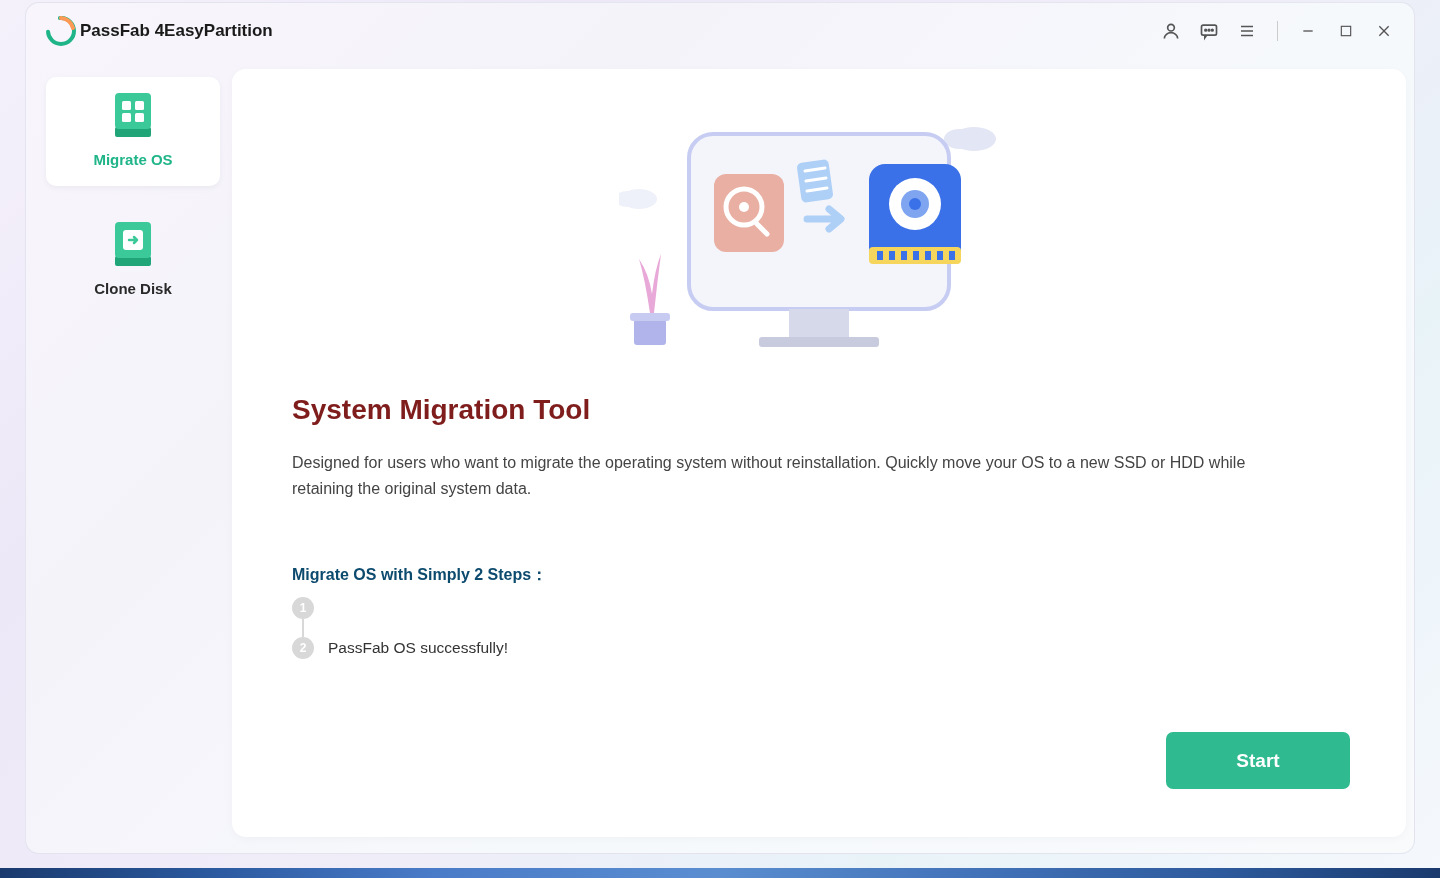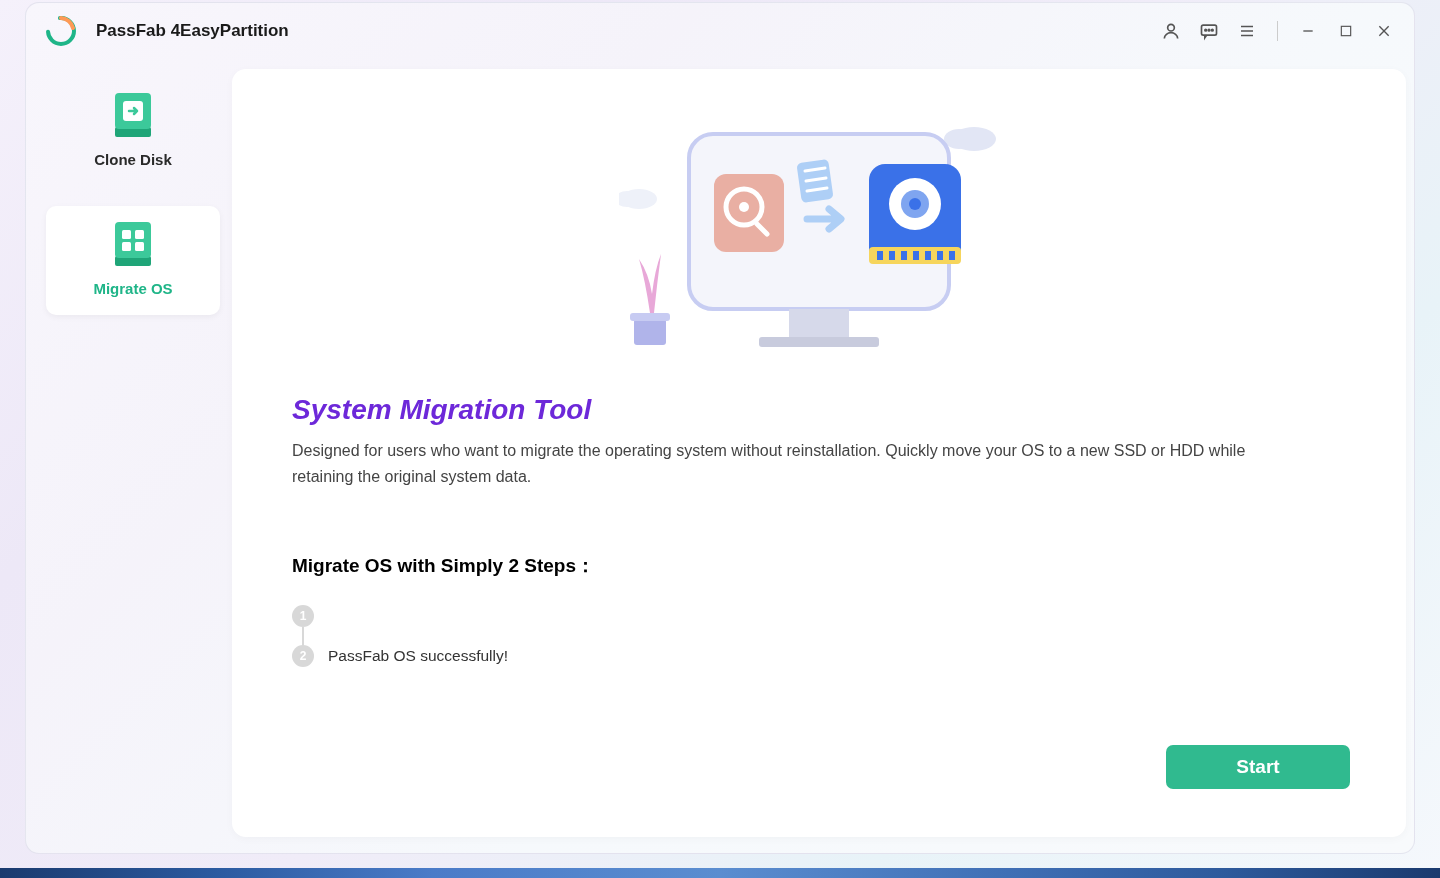--- a/index.html
+++ b/index.html
@@ -26,21 +26,21 @@
 .titlebar {
   height: 56px;
   display: flex;
   align-items: center;
   padding: 0 20px;
 }
 
 .logo-wrap {
   display: flex;
   align-items: center;
-  gap: 20px;
+  gap: 4px;
 }
 
 .logo {
   width: 30px;
   height: 30px;
 }
 
 .app-title {
   font-size: 17px;
   font-weight: 700;
@@ -136,38 +136,37 @@
   width: 100%;
   height: 250px;
   display: flex;
   justify-content: center;
   margin-bottom: 35px;
 }
 
 .main-heading {
   font-size: 28px;
   font-weight: 800;
-  color: #6d28d9;
-  margin-bottom: 12px;
-  font-style: italic;
+  color: #7f1d1d;
+  margin-bottom: 24px;
 }
 
 .main-desc {
   font-size: 16px;
   color: #444;
   line-height: 1.6;
   margin-bottom: 64px;
   max-width: 980px;
 }
 
 .steps-heading {
-  font-size: 19px;
+  font-size: 16px;
   font-weight: 800;
-  color: #000000;
-  margin-bottom: 26px;
+  color: #0c4a6e;
+  margin-bottom: 11px;
 }
 
 .steps-list {
   display: flex;
   flex-direction: column;
   position: relative;
 }
 
 .step-row {
   display: flex;
@@ -204,21 +203,21 @@
 .step-text {
   font-size: 15.5px;
   color: #333;
 }
 
 .start-btn {
   position: absolute;
   right: 56px;
   bottom: 48px;
   width: 184px;
-  height: 44px;
+  height: 57px;
   background: #30ba8f;
   border: none;
   border-radius: 7px;
   color: #fff;
   font-size: 19px;
   font-weight: 600;
   cursor: pointer;
 }
 
 .taskbar-hint {
@@ -284,44 +283,44 @@
             <line x1="5" y1="5" x2="19" y2="19"></line>
             <line x1="19" y1="5" x2="5" y2="19"></line>
           </svg>
       </span>
     </div>
   </div>
 
   <div class="body-area">
 
     <div class="sidebar">
-      <div class="side-item">
-        <span class="side-icon-wrap">
-          <svg width="44" height="50" viewBox="0 0 44 50">
-            <rect x="4" y="36" width="36" height="10" rx="2" fill="#1fa578"></rect>
-            <rect x="4" y="2" width="36" height="36" rx="4" fill="#3cc99a"></rect>
-            <rect x="12" y="10" width="20" height="20" rx="3" fill="#fff"></rect>
-            <path d="M 18 20 L 26 20 M 23 17 L 26 20 L 23 23" stroke="#3cc99a" stroke-width="2.5" fill="none" stroke-linecap="round" stroke-linejoin="round"></path>
-          </svg>
-        </span>
-        <span class="side-label">Clone Disk</span>
-      </div>
-
       <div class="side-item active">
         <span class="side-icon-wrap">
           <svg width="44" height="50" viewBox="0 0 44 50">
             <rect x="4" y="36" width="36" height="10" rx="2" fill="#1fa578"></rect>
             <rect x="4" y="2" width="36" height="36" rx="4" fill="#3cc99a"></rect>
             <rect x="11" y="10" width="9" height="9" rx="1.5" fill="#fff"></rect>
             <rect x="24" y="10" width="9" height="9" rx="1.5" fill="#fff"></rect>
             <rect x="11" y="22" width="9" height="9" rx="1.5" fill="#fff"></rect>
             <rect x="24" y="22" width="9" height="9" rx="1.5" fill="#fff"></rect>
           </svg>
         </span>
         <span class="side-label">Migrate OS</span>
+      </div>
+
+      <div class="side-item">
+        <span class="side-icon-wrap">
+          <svg width="44" height="50" viewBox="0 0 44 50">
+            <rect x="4" y="36" width="36" height="10" rx="2" fill="#1fa578"></rect>
+            <rect x="4" y="2" width="36" height="36" rx="4" fill="#3cc99a"></rect>
+            <rect x="12" y="10" width="20" height="20" rx="3" fill="#fff"></rect>
+            <path d="M 18 20 L 26 20 M 23 17 L 26 20 L 23 23" stroke="#3cc99a" stroke-width="2.5" fill="none" stroke-linecap="round" stroke-linejoin="round"></path>
+          </svg>
+        </span>
+        <span class="side-label">Clone Disk</span>
       </div>
 
     </div>
 
     <div class="main-panel">
       <div class="illustration">
         <svg width="400" height="250" viewBox="0 0 400 250">
 
           <ellipse cx="355" cy="30" rx="22" ry="12" fill="#e2e6f5"></ellipse>
           <ellipse cx="340" cy="30" rx="15" ry="10" fill="#e2e6f5"></ellipse>

